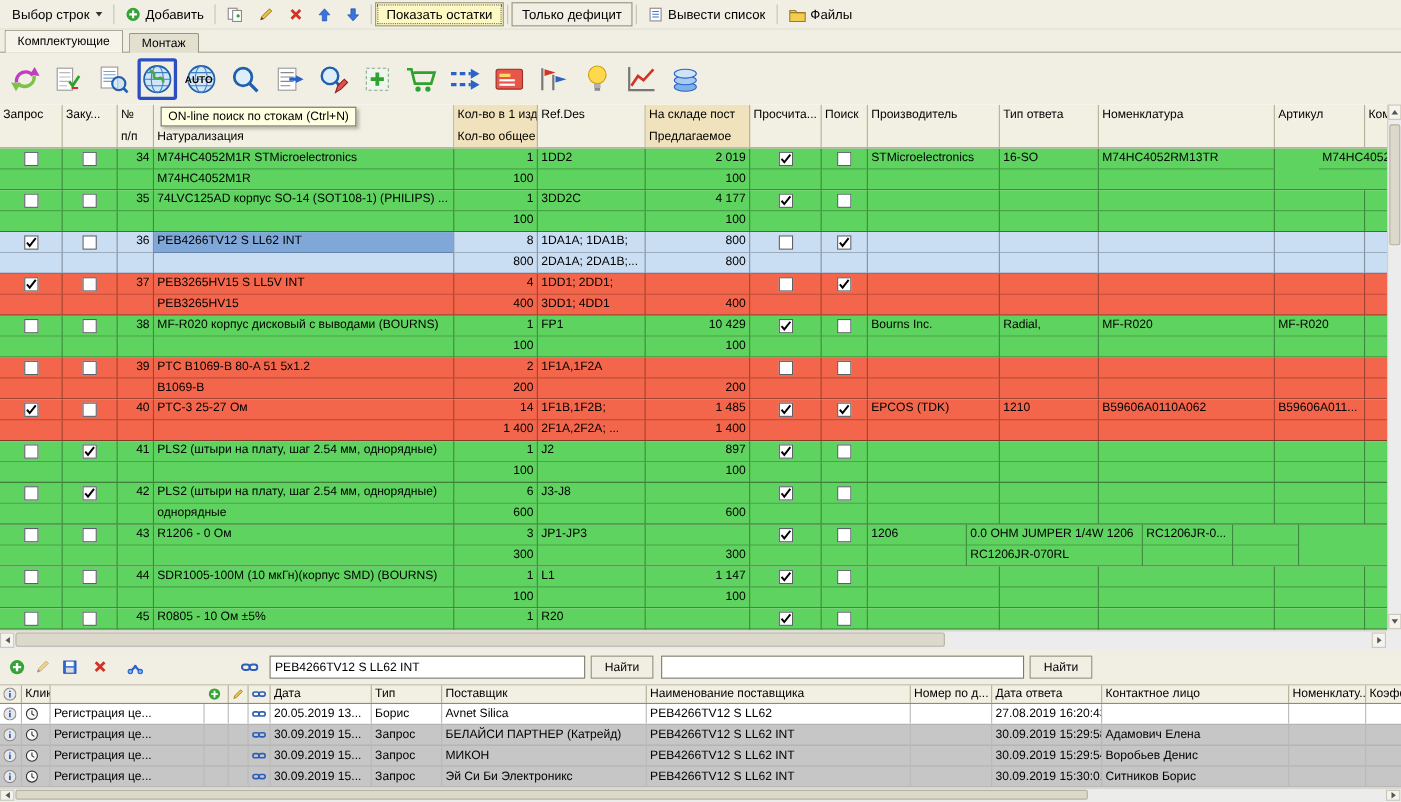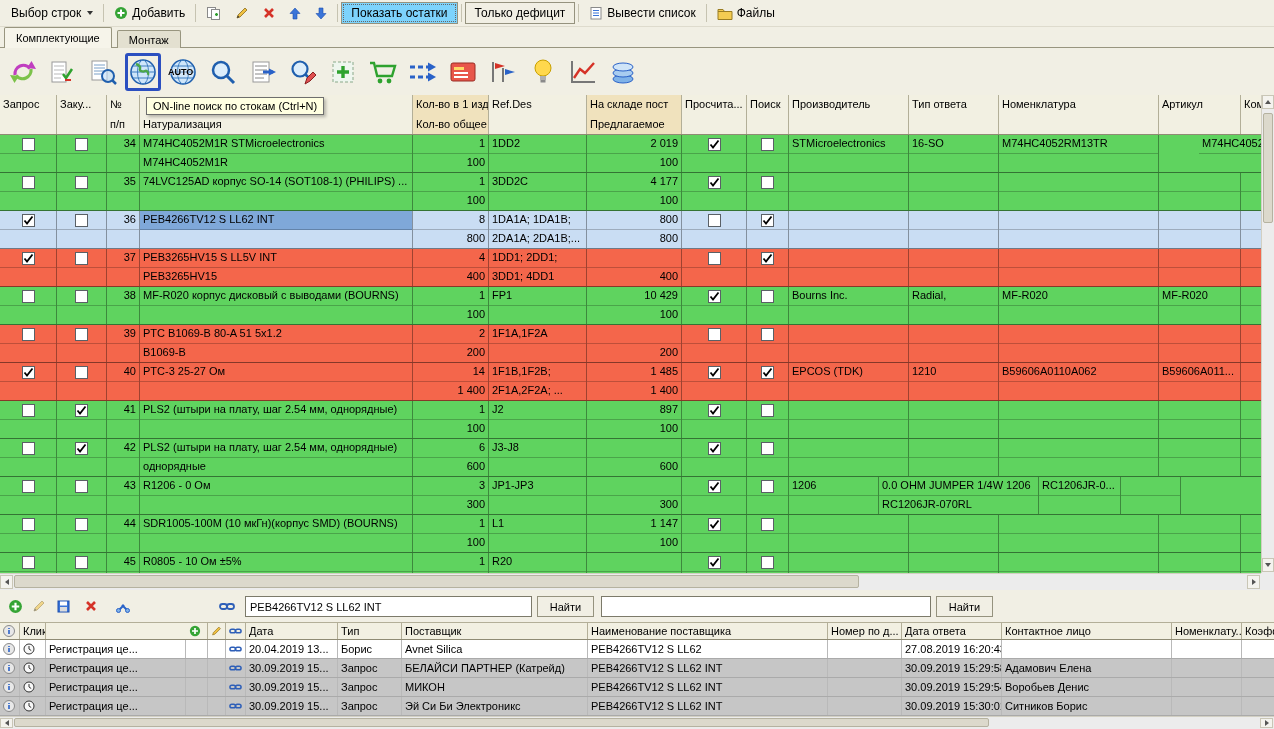--- a/index.html
+++ b/index.html
@@ -4,21 +4,21 @@
 <style>
   *{box-sizing:border-box;margin:0;padding:0}
   html,body{width:1274px;height:729px;overflow:hidden}
   body{font-family:"Liberation Sans",sans-serif;font-size:11px;background:#f1efe4;color:#000;position:relative;cursor:default}
   
   .toolbar-top{position:absolute;top:0;left:0;width:100%;height:27px;background:#f1efe4;border-bottom:1px solid #dedbcd;display:flex;align-items:center;padding:0 4px;font-size:12px}
   .tbtn{height:22px;display:flex;align-items:center;gap:4px;padding:0 6px;border:1px solid transparent;white-space:nowrap}
   .sep{width:1px;height:18px;background:#c6c3b1;margin:0 3px;flex:none}
   .caret{width:0;height:0;border-left:3px solid transparent;border-right:3px solid transparent;border-top:4px solid #333;margin-left:2px}
   .pushbtn{height:22px;border:1px solid #95927e;background:#f1efe4;padding:0 9px;font-family:"Liberation Sans",sans-serif;font-size:12px;white-space:nowrap;display:flex;align-items:center}
-  .pushbtn.focused{background:#7dd3fc;outline:1px dotted #666;outline-offset:-3px}
+  .pushbtn.focused{background:#fef9c3;outline:1px dotted #666;outline-offset:-3px}
   
   .tabstrip{position:absolute;top:27px;left:0;width:100%;height:21px;background:#f1efe4;border-bottom:1px solid #98957f;padding-left:4px}
   .tab{display:inline-block;height:19px;line-height:18px;padding:0 11px;border:1px solid #98957f;border-bottom:none;border-radius:2px 2px 0 0;background:#e3e0d0;margin-right:2px;position:relative;top:2px;font-size:11px}
   .tab.active{background:#f6f4ea;height:21px;top:0;z-index:2;line-height:20px}
   
   .icon-toolbar{position:absolute;top:48px;left:0;width:100%;height:47px;background:#f1efe4;display:flex;align-items:center;padding:0 5px}
   .bigicon{width:36px;height:38px;display:flex;align-items:center;justify-content:center;position:relative;margin-right:4px;border-radius:3px;flex:none}
   .bigicon.highlight{border:3px solid #2b4fc0}
   .auto-label{position:absolute;left:3px;top:14px;font-size:9px;font-weight:bold;color:#000;text-shadow:0 0 2px #fff}
   .tooltip{position:absolute;left:146px;top:97px;z-index:60;background:#ffffe1;border:1px solid #6e6e6e;padding:2px 6px;font-size:11px;white-space:nowrap;box-shadow:2px 2px 3px rgba(0,0,0,.25)}
@@ -1295,21 +1295,21 @@
           </div>
           <div class="bcell" style="width: 140px;">Регистрация це...</div>
           <div class="bcell" style="width: 22px;"></div>
           <div class="bcell" style="width: 18px;"></div>
           <div class="bcell" style="width: 20px;">
             <svg width="14" height="10" viewBox="0 0 14 10">
               <rect x="1" y="3" width="6" height="4" rx="2" fill="none" stroke="#2e5fb8" stroke-width="1.6"></rect>
               <rect x="7" y="3" width="6" height="4" rx="2" fill="none" stroke="#2e5fb8" stroke-width="1.6"></rect>
             </svg>
           </div>
-          <div class="bcell" style="width: 92px;">20.04.2019 13...</div>
+          <div class="bcell" style="width: 92px;">20.05.2019 13...</div>
           <div class="bcell" style="width: 64px;">Борис</div>
           <div class="bcell" style="width: 186px;">Avnet Silica</div>
           <div class="bcell" style="width: 240px;">PEB4266TV12  S LL62</div>
           <div class="bcell" style="width: 74px;"></div>
           <div class="bcell" style="width: 100px;">27.08.2019 16:20:43</div>
           <div class="bcell" style="width: 170px;"></div>
           <div class="bcell" style="width: 70px;"></div>
           <div class="bcell" style="width: 38px;"></div>
         </div>
         <div class="brow gray">

